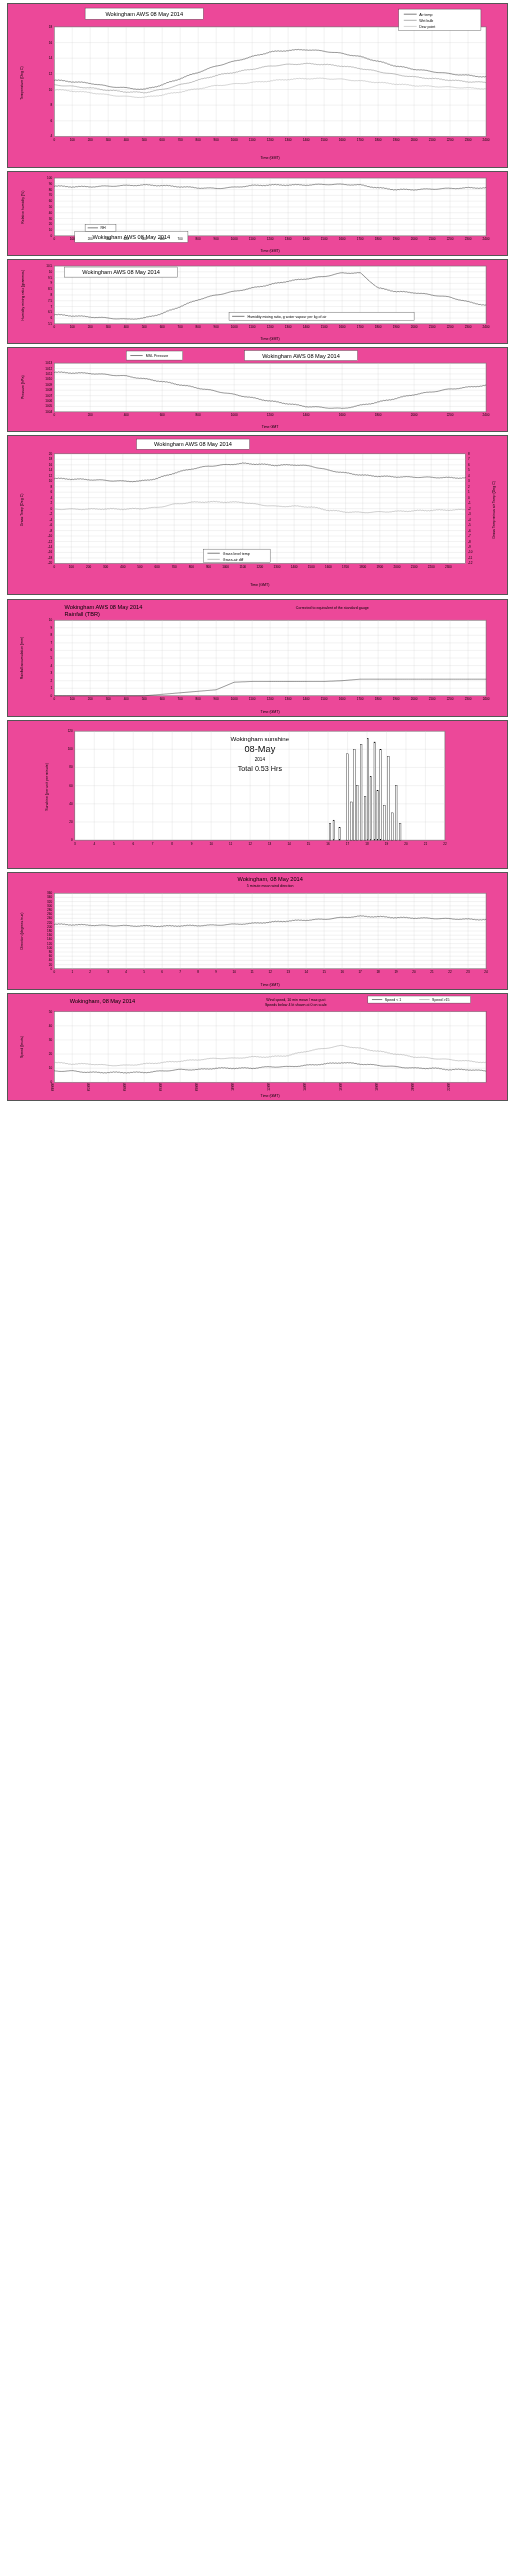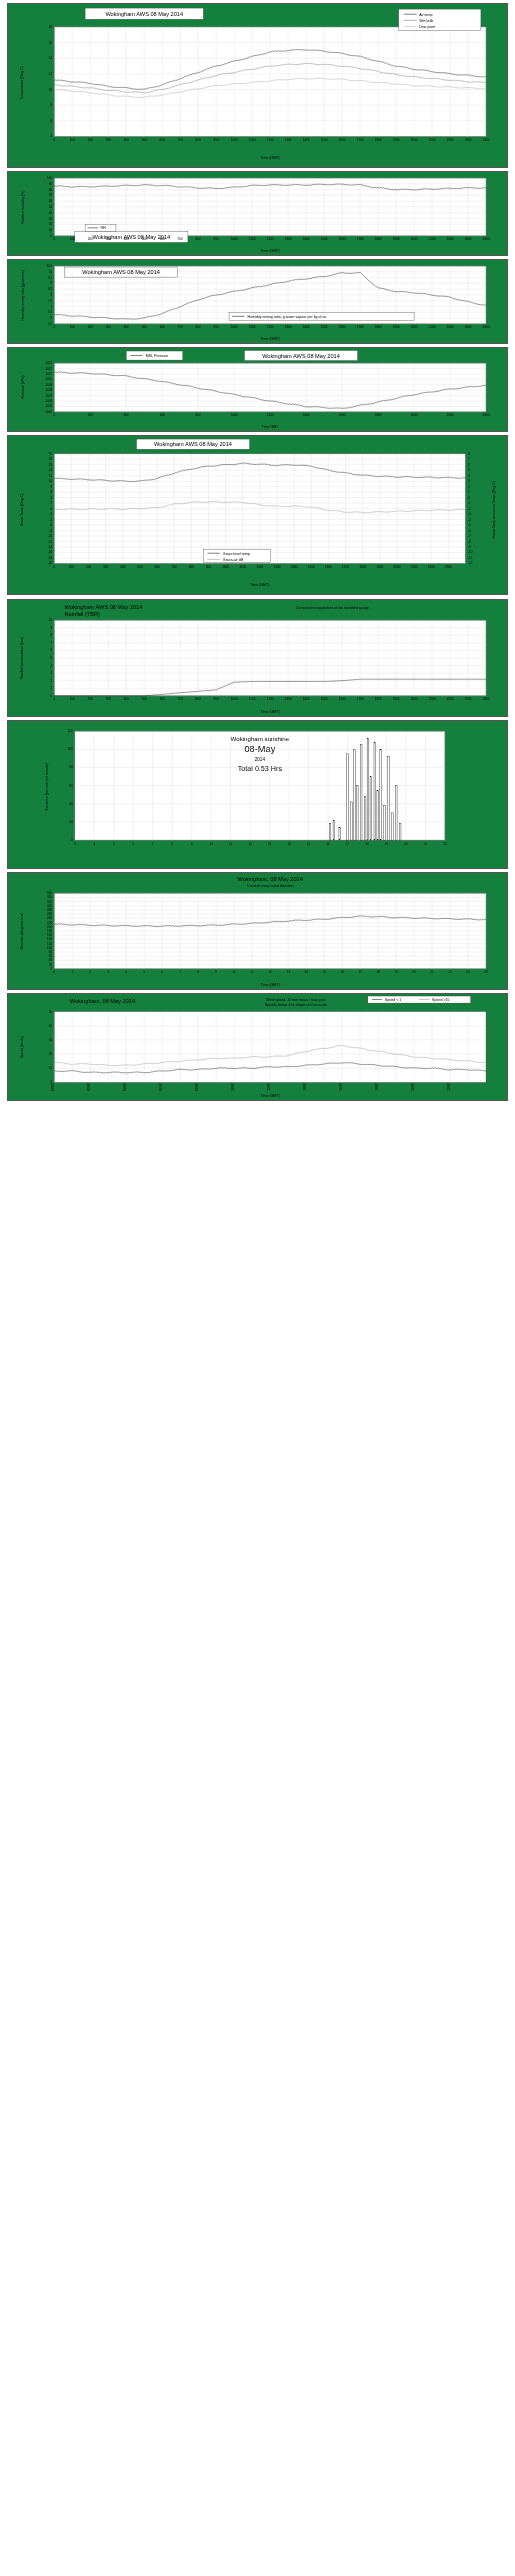--- a/index.html
+++ b/index.html
@@ -2,21 +2,21 @@
 <html style="font-size:8.2px"><head>
 <meta charset="utf-8">
 <style>
   html,body{margin:0;padding:0;background:#ffffff;}
   body{width:515px;height:2576px;font-family:"Liberation Sans",sans-serif;color:#000;}
   .page{width:515px;height:2576px;padding:0;box-sizing:border-box;}
   .panel{
     box-sizing:border-box;
     margin:3.1px 7.2px 3.1px 7.2px;
     border:0.5px solid #555;
-    background:#15803d;
+    background:#ec4899;
     position:relative;
   }
   .chart-svg{display:block;width:100%;height:100%;}
   text{font-family:"Liberation Sans",sans-serif;}
   .ttl{font-size:11px;}
   .lbl{font-size:7px;}
   .tick{font-size:6px;}
   .legbox{fill:#fff;stroke:#333;stroke-width:0.7;}
   .grid{stroke:#cfcfcf;stroke-width:0.5;}
   .ser{fill:none;stroke-width:0.8;}

